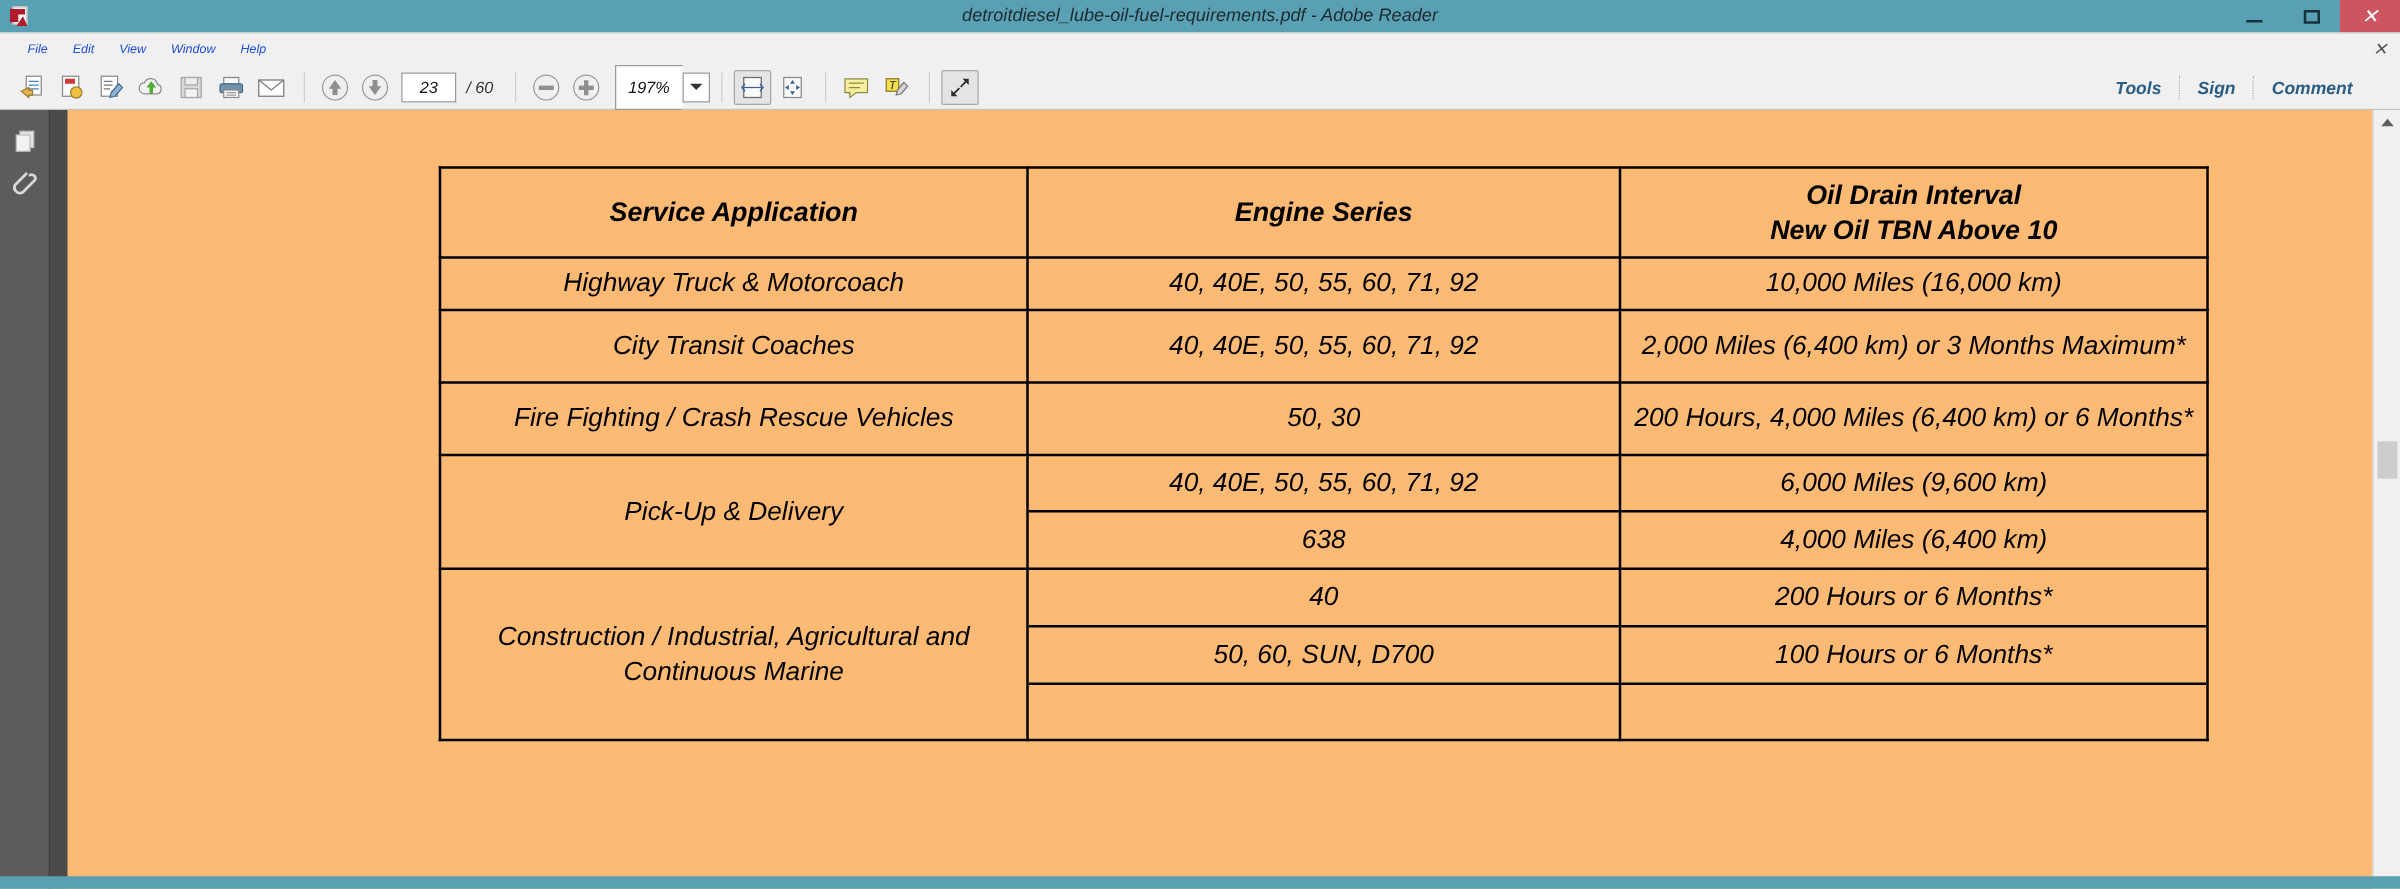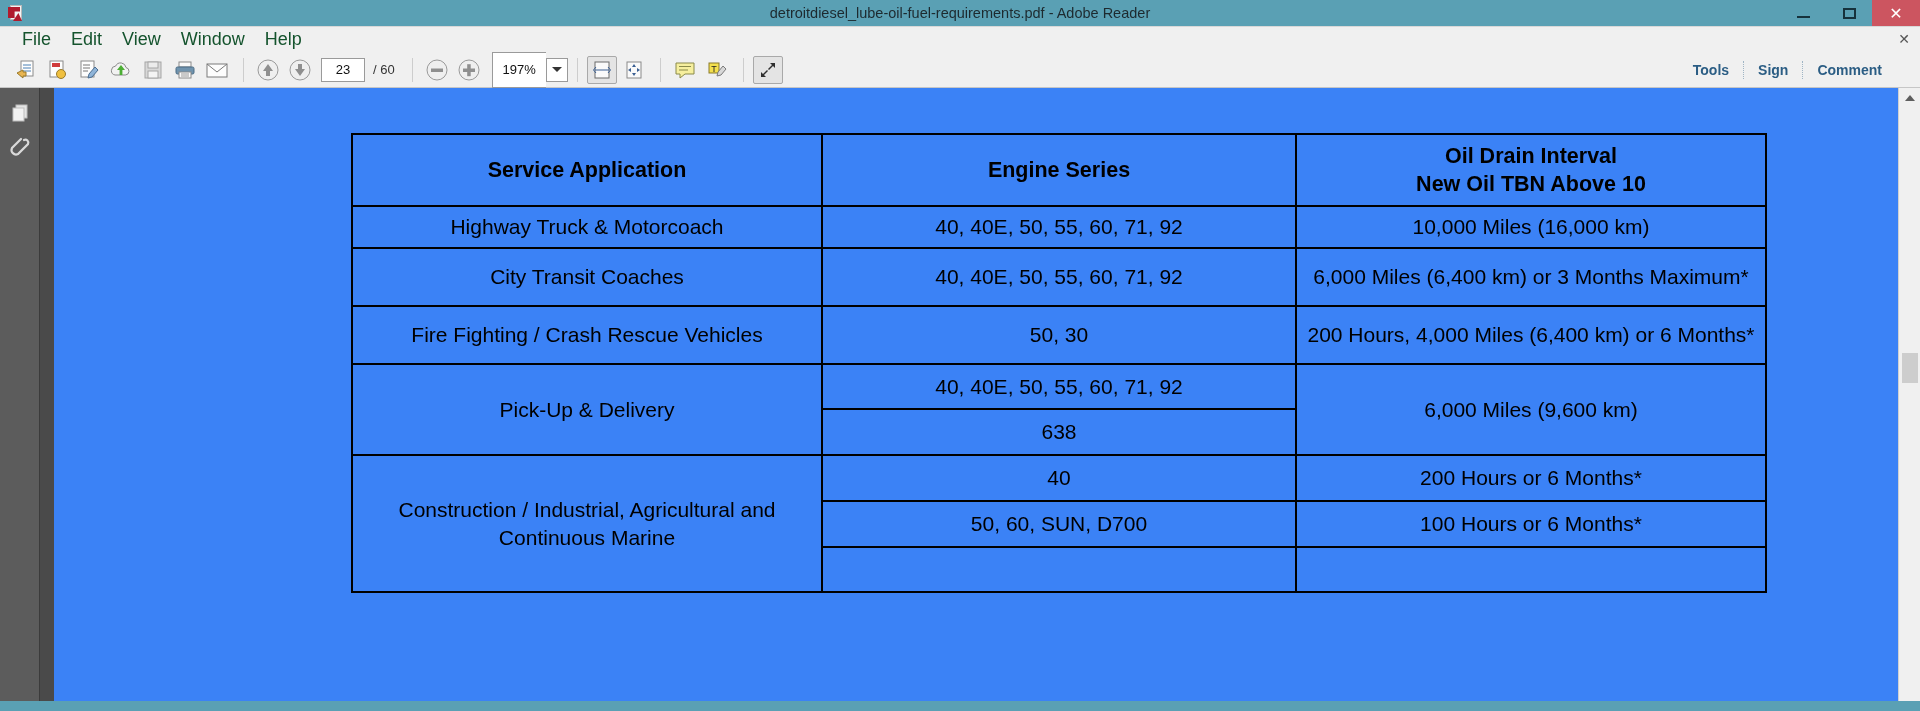--- a/index.html
+++ b/index.html
@@ -8,21 +8,21 @@
     overflow: hidden;
     font-family: "Liberation Sans", sans-serif;
     background: #ffffff;
   }
 
   
   #app {
     width: 1920px; height: 711px;
     position: relative;
     background: #5aa0b4;
-    display: flex; flex-direction: column;
+    display: flex; flex-direction: column; font-style: italic;
   }
 
   
   .titlebar {
     height: 26px; flex: 0 0 26px;
     background: #5aa0b4;
     display: flex; align-items: center;
     position: relative;
   }
   .title-icon {
@@ -66,21 +66,21 @@
   
   .menubar {
     height: 26px; flex: 0 0 26px;
     background: #f0f0f0;
     border-top: 1px solid #d8d8d8;
     display: flex; align-items: center;
     padding-left: 12px;
     position: relative;
   }
   .menu-item {
-    font-size: 18px; color: #14532d;
+    font-size: 10px; color: #1d4ed8;
     padding: 2px 10px;
   }
   .menubar-close {
     position: absolute; right: 10px; top: 4px;
     font-size: 14px; color: #555; line-height: 16px;
   }
 
   
   .toolbar {
     height: 36px; flex: 0 0 36px;
@@ -147,21 +147,21 @@
   .rail-btn { width: 30px; height: 34px; display:flex; align-items:center; justify-content:center; }
 
   .docwrap {
     flex: 1 1 auto; position: relative;
     background: #4a4a4a;
     overflow: hidden;
   }
   .page-canvas {
     position: absolute;
     left: 14px; top: 0; right: 0; bottom: 0;
-    background: #3b82f6;
+    background: #fdba74;
     padding-left: 20px;
   }
 
   
   .pdf-table {
     position: absolute;
     left: 297px; top: 45px;
     width: 1414px;
     border-collapse: collapse;
     table-layout: fixed;
@@ -444,21 +444,21 @@
           </thead>
           <tbody>
             <tr>
               <td>Highway Truck &amp; Motorcoach</td>
               <td>40, 40E, 50, 55, 60, 71, 92</td>
               <td>10,000 Miles (16,000 km)</td>
             </tr>
             <tr class="r-tall">
               <td>City Transit Coaches</td>
               <td>40, 40E, 50, 55, 60, 71, 92</td>
-              <td>6,000 Miles (6,400 km) or 3 Months Maximum*</td>
+              <td>2,000 Miles (6,400 km) or 3 Months Maximum*</td>
             </tr>
             <tr class="r-tall">
               <td>Fire Fighting / Crash Rescue Vehicles</td>
               <td>50, 30</td>
               <td>200 Hours, 4,000 Miles (6,400 km) or 6 Months*</td>
             </tr>
 
             <tr>
               <td class="split-left">Pick-Up &amp; Delivery</td>
               <td class="nopad">
@@ -472,20 +472,23 @@
                       </tr>
                 </tbody>
                   </table>
               </td>
               <td class="nopad">
                 <table class="subtable">
                   <tbody>
                       <tr>
                         <td>6,000 Miles (9,600 km)</td>
                       </tr>
+                  <tr>
+                        <td>4,000 Miles (6,400 km)</td>
+                      </tr>
                 </tbody>
                   </table>
               </td>
             </tr>
 
             <tr>
               <td class="split-left">Construction / Industrial, Agricultural and Continuous Marine</td>
               <td class="nopad">
                 <table class="subtable">
                   <tbody>

